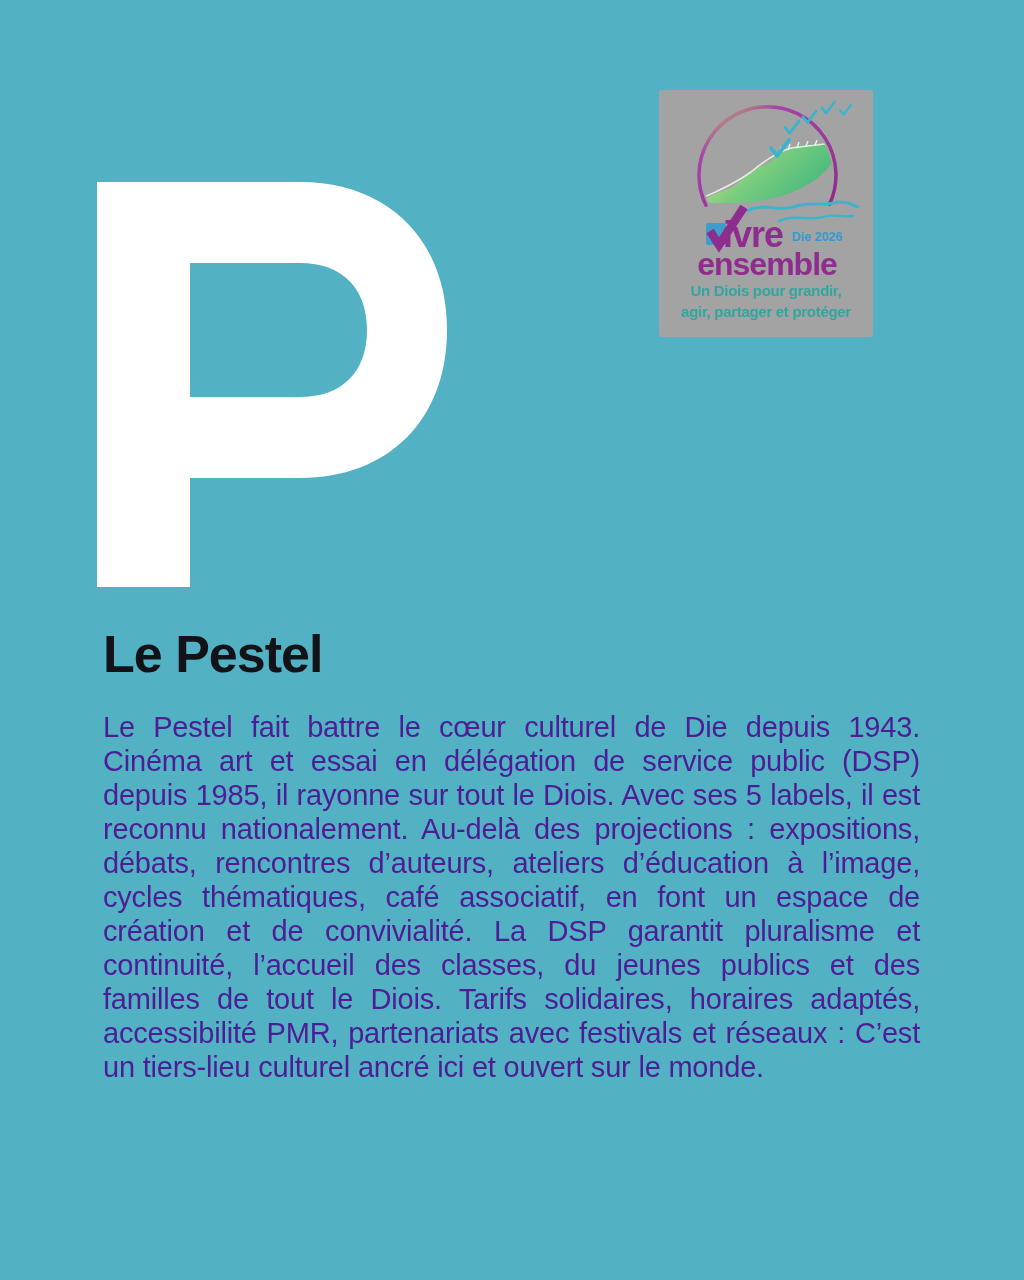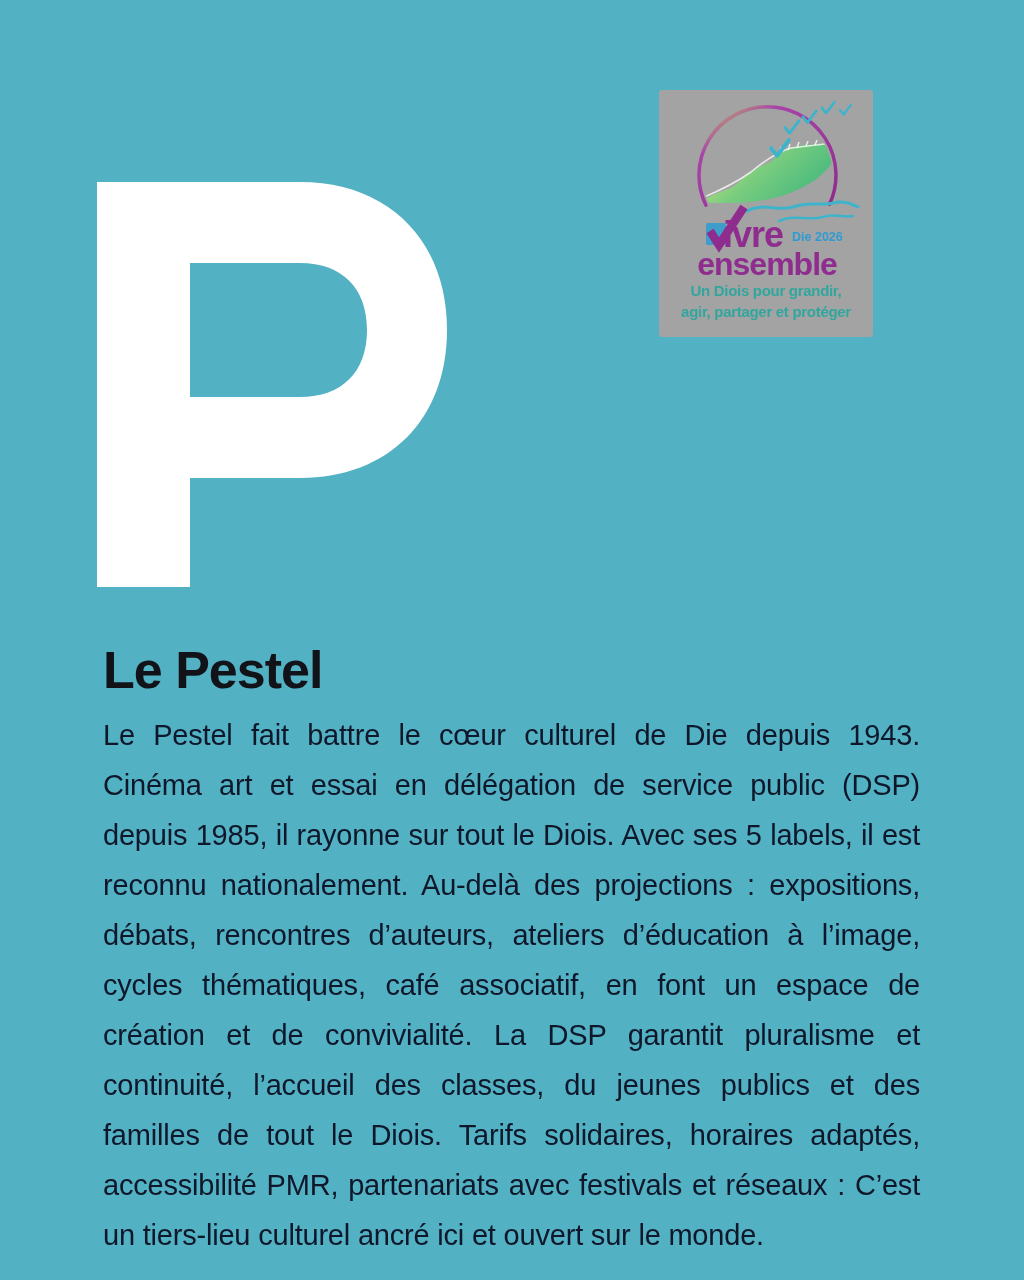--- a/index.html
+++ b/index.html
@@ -12,28 +12,28 @@
   }
   #dropcap{
     position:absolute;left:97px;top:182px;width:350px;height:406px;
   }
   #logo-card{
     position:absolute;left:659px;top:90px;width:214px;height:247px;
     background:#a3a3a3;border-radius:3px;
   }
   #logo-card svg{display:block;width:214px;height:247px;}
   #page-title{
-    position:absolute;left:103px;top:644px;
+    position:absolute;left:103px;top:628px;
     font-size:52px;font-weight:bold;letter-spacing:-1px;
     color:#111318;line-height:1;
   }
   #body-text{
     position:absolute;left:103px;top:710px;width:817px;
-    font-size:29px;line-height:50px;letter-spacing:-0.2px;
-    color:#0f172a;text-align:justify;
+    font-size:29px;line-height:34px;letter-spacing:-0.2px;
+    color:#4c1d95;text-align:justify;
   }
   .brand-big{font-weight:bold;letter-spacing:-1px;}
 </style>
 </head>
 <body>
 
 <div id="page">
 
   <svg id="dropcap" viewBox="0 0 350 406" aria-hidden="false">
     <title>P</title>

